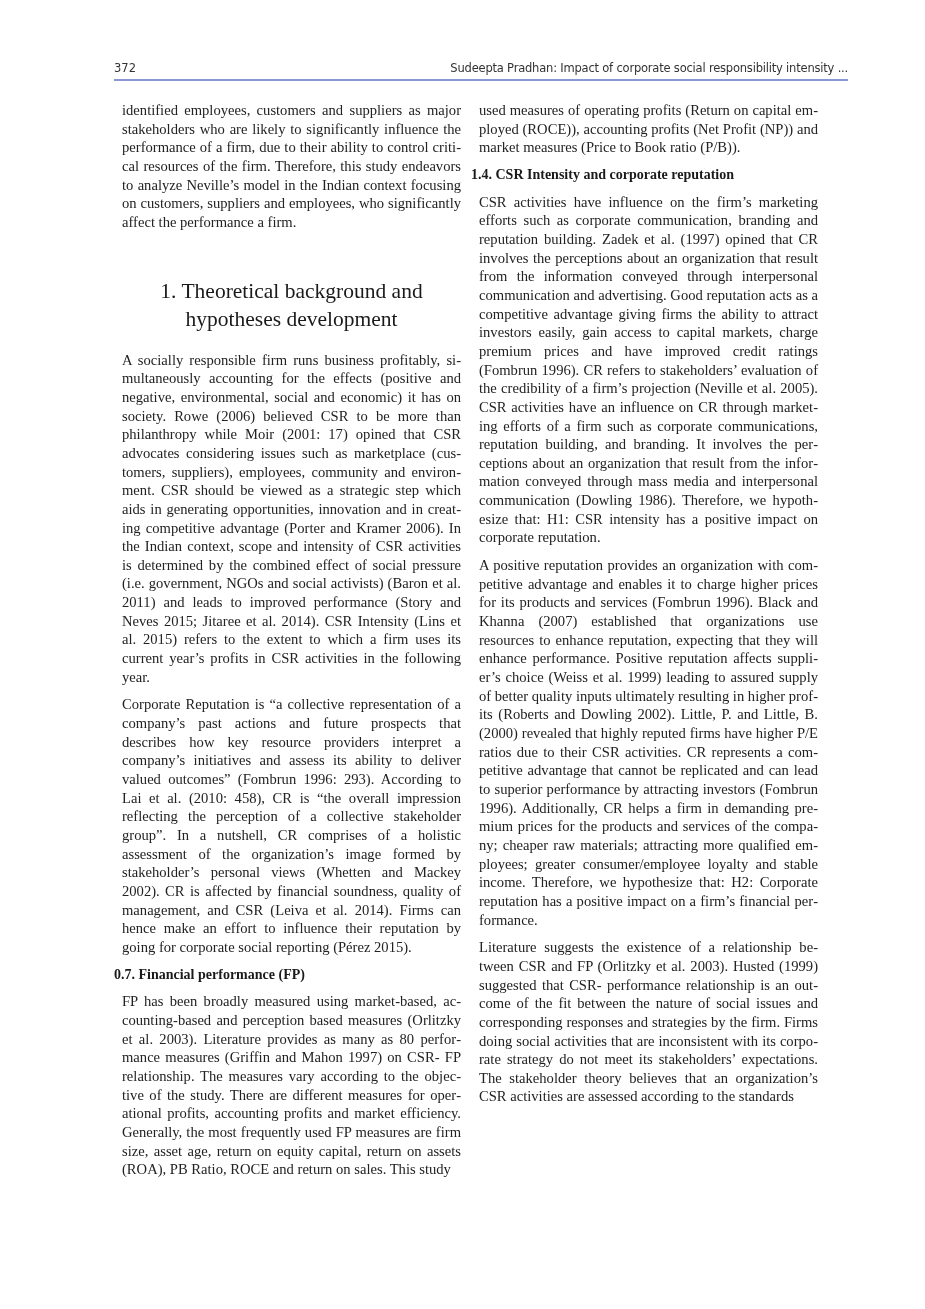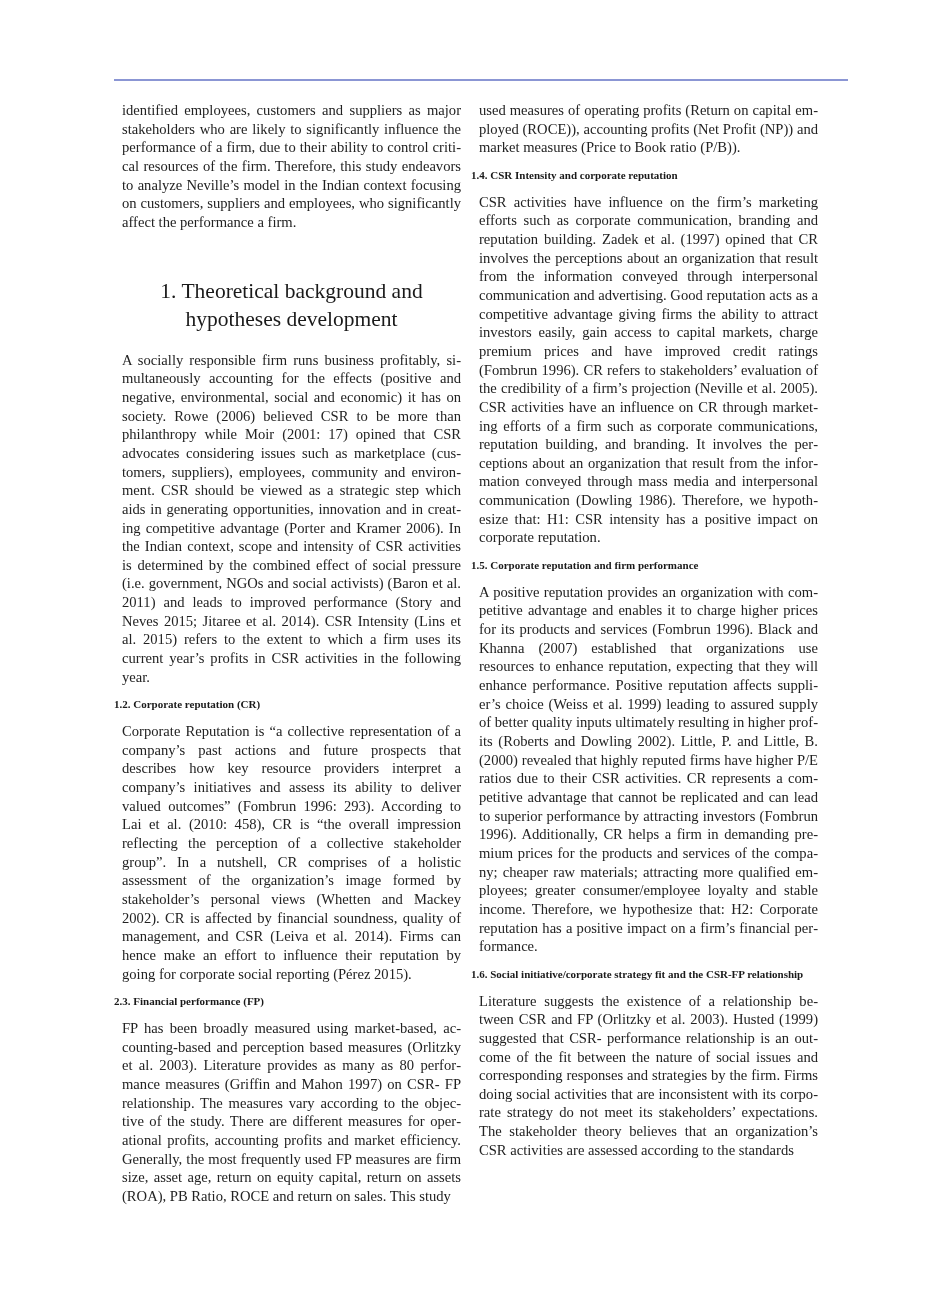--- a/index.html
+++ b/index.html
@@ -24,51 +24,52 @@
   .col.right { left: 471px; }
   .col p { margin: 8px; }
   .col p.gap { margin-bottom: 9px; }
   h1.section {
     font-family: "Liberation Serif", serif; font-weight: normal;
     font-size: 21.5px; line-height: 28px; margin: 45px 0 18px 0; color: #1a1a1a;
     text-align: center;
   }
   h2.sub {
     font-family: "Liberation Serif", serif; font-weight: bold;
-    font-size: 11px; line-height: 18.65px; margin: 0 0 7px 0; color: #1a1a1a;
+    font-size: 14px; line-height: 18.65px; margin: 0 0 7px 0; color: #1a1a1a;
   }
   h2.sub.justify { text-align: justify; text-align-last: left; }
 </style>
 </head>
 <body>
 
 <div class="page">
 
+  <div class="running-head">
+    <span>372</span>
+    <span class="title">Sudeepta Pradhan: Impact of corporate social responsibility intensity ...</span>
+  </div>
   <div class="rule"></div>
 
   <div class="col left">
     <p>identified employees, customers and suppliers as major stakeholders who are likely to significantly influence the performance of a firm, due to their ability to control criti­cal resources of the firm. Therefore, this study endeavors to analyze Neville’s model in the Indian context focusing on customers, suppliers and employees, who significantly affect the performance a firm.</p>
 
     <h1 class="section">1. Theoretical background and hypotheses development</h1>
 
     <p class="gap">A socially responsible firm runs business profitably, si­multaneously accounting for the effects (positive and negative, environmental, social and economic) it has on society. Rowe (2006) believed CSR to be more than philanthropy while Moir (2001: 17) opined that CSR advocates considering issues such as marketplace (cus­tomers, suppliers), employees, community and environ­ment. CSR should be viewed as a strategic step which aids in generating opportunities, innovation and in creat­ing competitive advantage (Porter and Kramer 2006). In the Indian context, scope and intensity of CSR activities is determined by the combined effect of social pressure (i.e. government, NGOs and social activists) (Baron et al. 2011) and leads to improved performance (Story and Neves 2015; Jitaree et al. 2014). CSR Intensity (Lins et al. 2015) refers to the extent to which a firm uses its current year’s profits in CSR activities in the following year.</p>
 
-    <h2 class="sub">1.2. Corporate reputation (CR)</h2>
     <p class="gap">Corporate Reputation is “a collective representation of a company’s past actions and future prospects that describes how key resource providers interpret a company’s initia­tives and assess its ability to deliver valued outcomes” (Fombrun 1996: 293). According to Lai et al. (2010: 458), CR is “the overall impression reflecting the percep­tion of a collective stakeholder group”. In a nutshell, CR comprises of a holistic assessment of the organization’s image formed by stakeholder’s personal views (Whetten and Mackey 2002). CR is affected by financial soundness, quality of management, and CSR (Leiva et al. 2014). Firms can hence make an effort to influence their reputa­tion by going for corporate social reporting (Pérez 2015).</p>
 
-    <h2 class="sub">2.3. Financial performance (FP)</h2>
+    <h2 class="sub">0.7. Financial performance (FP)</h2>
     <p>FP has been broadly measured using market-based, ac­counting-based and perception based measures (Orlitzky et al. 2003). Literature provides as many as 80 perfor­mance measures (Griffin and Mahon 1997) on CSR- FP relationship. The measures vary according to the objec­tive of the study. There are different measures for oper­ational profits, accounting profits and market efficiency. Generally, the most frequently used FP measures are firm size, asset age, return on equity capital, return on assets (ROA), PB Ratio, ROCE and return on sales. This study</p>
   </div>
 
   <div class="col right">
     <p class="gap">used measures of operating profits (Return on capital em­ployed (ROCE)), accounting profits (Net Profit (NP)) and market measures (Price to Book ratio (P/B)).</p>
 
     <h2 class="sub">1.4. CSR Intensity and corporate reputation</h2>
     <p class="gap">CSR activities have influence on the firm’s marketing efforts such as corporate communication, branding and reputation building. Zadek et al. (1997) opined that CR involves the perceptions about an organization that re­sult from the information conveyed through interper­sonal communication and advertising. Good reputation acts as a competitive advantage giving firms the ability to attract investors easily, gain access to capital markets, charge premium prices and have improved credit ratings (Fombrun 1996). CR refers to stakeholders’ evaluation of the credibility of a firm’s projection (Neville et al. 2005). CSR activities have an influence on CR through market­ing efforts of a firm such as corporate communications, reputation building, and branding. It involves the per­ceptions about an organization that result from the infor­mation conveyed through mass media and interpersonal communication (Dowling 1986). Therefore, we hypoth­esize that: H1: CSR intensity has a positive impact on corporate reputation.</p>
 
-    <h2 class="sub">1.5. Corporate reputation and firm performance</h2>
     <p class="gap">A positive reputation provides an organization with com­petitive advantage and enables it to charge higher pric­es for its products and services (Fombrun 1996). Black and Khanna (2007) established that organizations use resources to enhance reputation, expecting that they will enhance performance. Positive reputation affects suppli­er’s choice (Weiss et al. 1999) leading to assured supply of better quality inputs ultimately resulting in higher prof­its (Roberts and Dowling 2002). Little, P. and Little, B. (2000) revealed that highly reputed firms have higher P/E ratios due to their CSR activities. CR represents a com­petitive advantage that cannot be replicated and can lead to superior performance by attracting investors (Fombrun 1996). Additionally, CR helps a firm in demanding pre­mium prices for the products and services of the compa­ny; cheaper raw materials; attracting more qualified em­ployees; greater consumer/employee loyalty and stable income. Therefore, we hypothesize that: H2: Corporate reputation has a positive impact on a firm’s financial per­formance.</p>
 
-    <h2 class="sub justify">1.6. Social initiative/corporate strategy fit and the CSR-FP relationship</h2>
     <p>Literature suggests the existence of a relationship be­tween CSR and FP (Orlitzky et al. 2003). Husted (1999) suggested that CSR- performance relationship is an out­come of the fit between the nature of social issues and corresponding responses and strategies by the firm. Firms doing social activities that are inconsistent with its corpo­rate strategy do not meet its stakeholders’ expectations. The stakeholder theory believes that an organization’s CSR activities are assessed according to the standards</p>
   </div>
 
 </div>
 
 </body></html>

